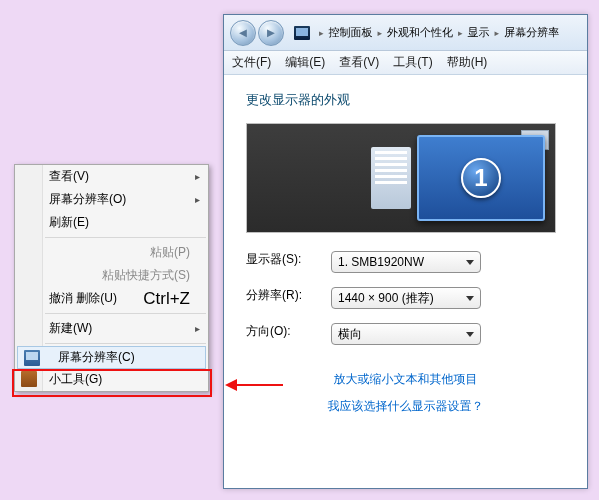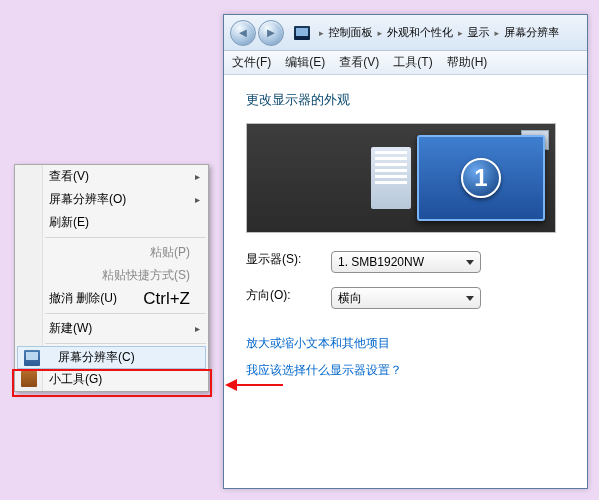--- a/index.html
+++ b/index.html
@@ -47,21 +47,21 @@
 .monitor-big::after { content:""; position:absolute; left:-44px; top:14px; width:32px; height:3px; background:#fff; box-shadow: 0 6px 0 #fff, 0 12px 0 #fff, 0 18px 0 #fff, 0 24px 0 #fff, 0 30px 0 #fff; }
 .monitor-num { width: 40px; height: 40px; border-radius: 50%; background: radial-gradient(circle at 35% 30%, #6aa8f0, #0d3a7a); border:2px solid #fff; color:#fff; font-size:24px; font-weight:bold; display:flex; align-items:center; justify-content:center; box-shadow: 0 2px 4px rgba(0,0,0,.5); }
 
 .mini-monitor { position: absolute; right: 6px; top: 6px; width: 28px; height: 20px; background: #d0dae6; border: 1px solid #9ab; }
 
 .form-row { display: flex; margin-bottom: 14px; font-size: 12px; }
 .form-row label { width: 85px; color: #000; }
 .dropdown { flex: 0 0 150px; height: 22px; border: 1px solid #8f8f8f; background: linear-gradient(#fefefe,#ececec); display: flex; align-items: center; padding: 0 6px; font-size: 12px; position: relative; border-radius: 4px; }
 .dropdown::after { content: ""; position: absolute; right: 6px; top: 8px; border-left: 4px solid transparent; border-right: 4px solid transparent; border-top: 5px solid #333; }
 
-.links { margin-top: 26px; font-size: 12px; }
+.links { margin-top: 26px; font-size: 12px; text-align: center; }
 .links a { display: block; color: #0066cc; text-decoration: none; margin-bottom: 10px; }
 </style>
 </head>
 <body>
 
 <div class="context-menu">
   <div class="iconcol"></div>
 
   <div class="cm-item has-sub">
       <span>查看(V)</span>
@@ -136,20 +136,26 @@
       </div>
     </div>
 
     <div class="form-row">
       <label>显示器(S):</label>
       <div class="dropdown">
           <span>1. SMB1920NW</span>
         </div>
     </div>
     <div class="form-row">
+      <label>分辨率(R):</label>
+      <div class="dropdown">
+          <span>1440 × 900 (推荐)</span>
+        </div>
+    </div>
+    <div class="form-row">
       <label>方向(O):</label>
       <div class="dropdown">
           <span>横向</span>
         </div>
     </div>
 
     <div class="links">
       <a>放大或缩小文本和其他项目</a>
       <a>我应该选择什么显示器设置？</a>
     </div>

